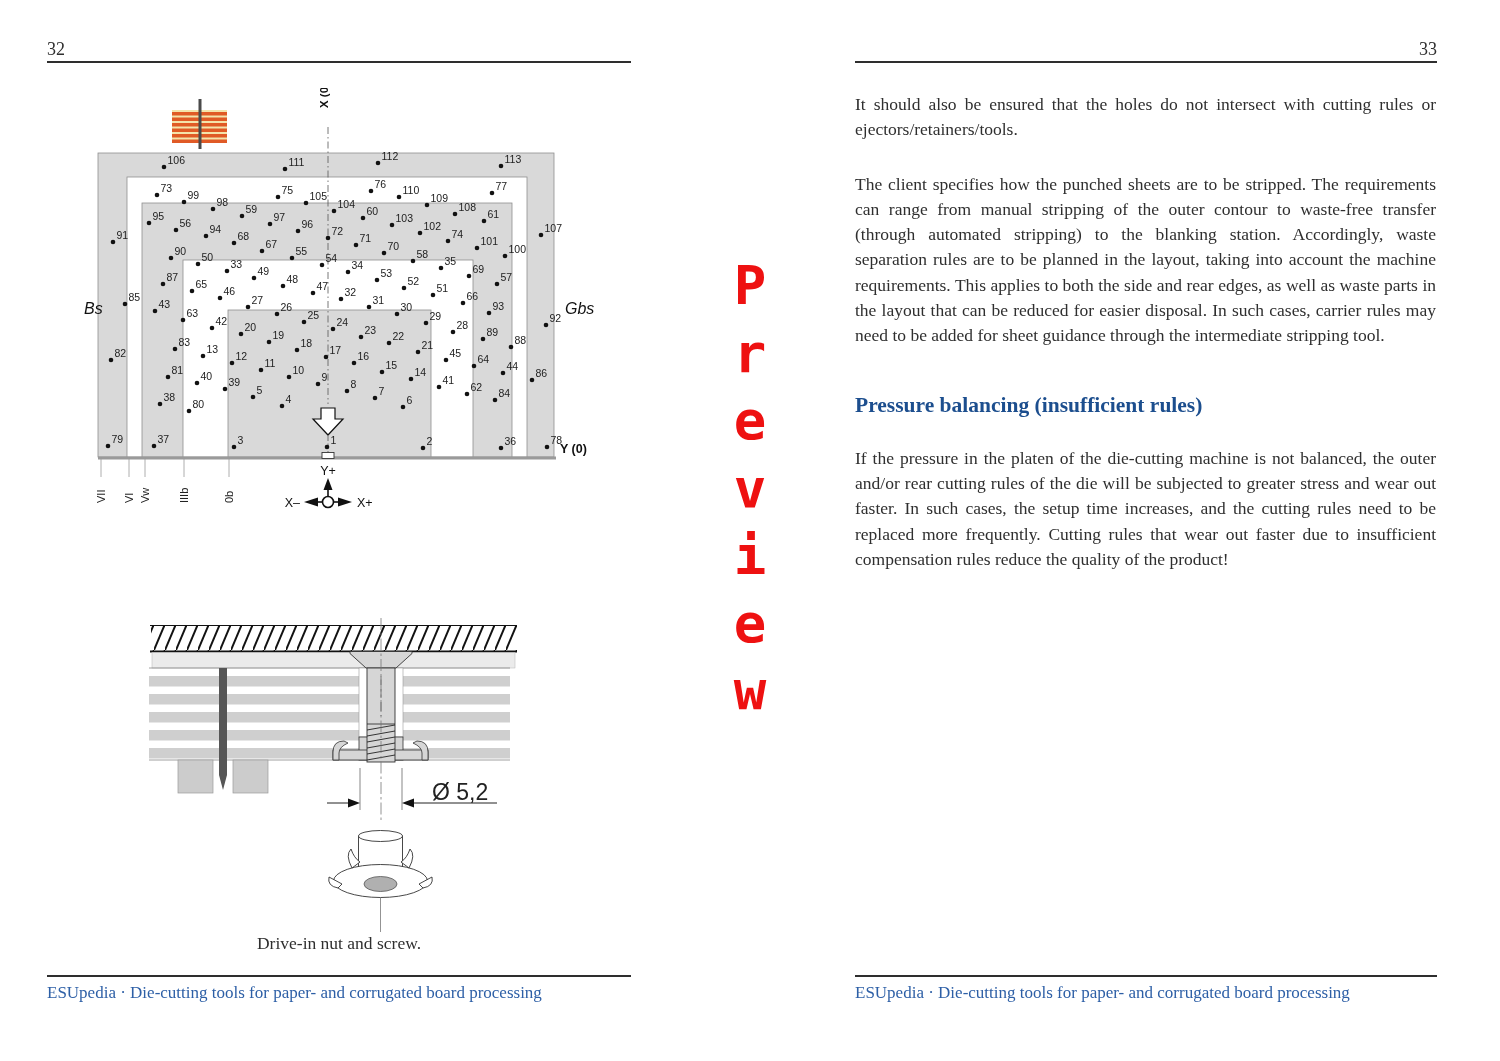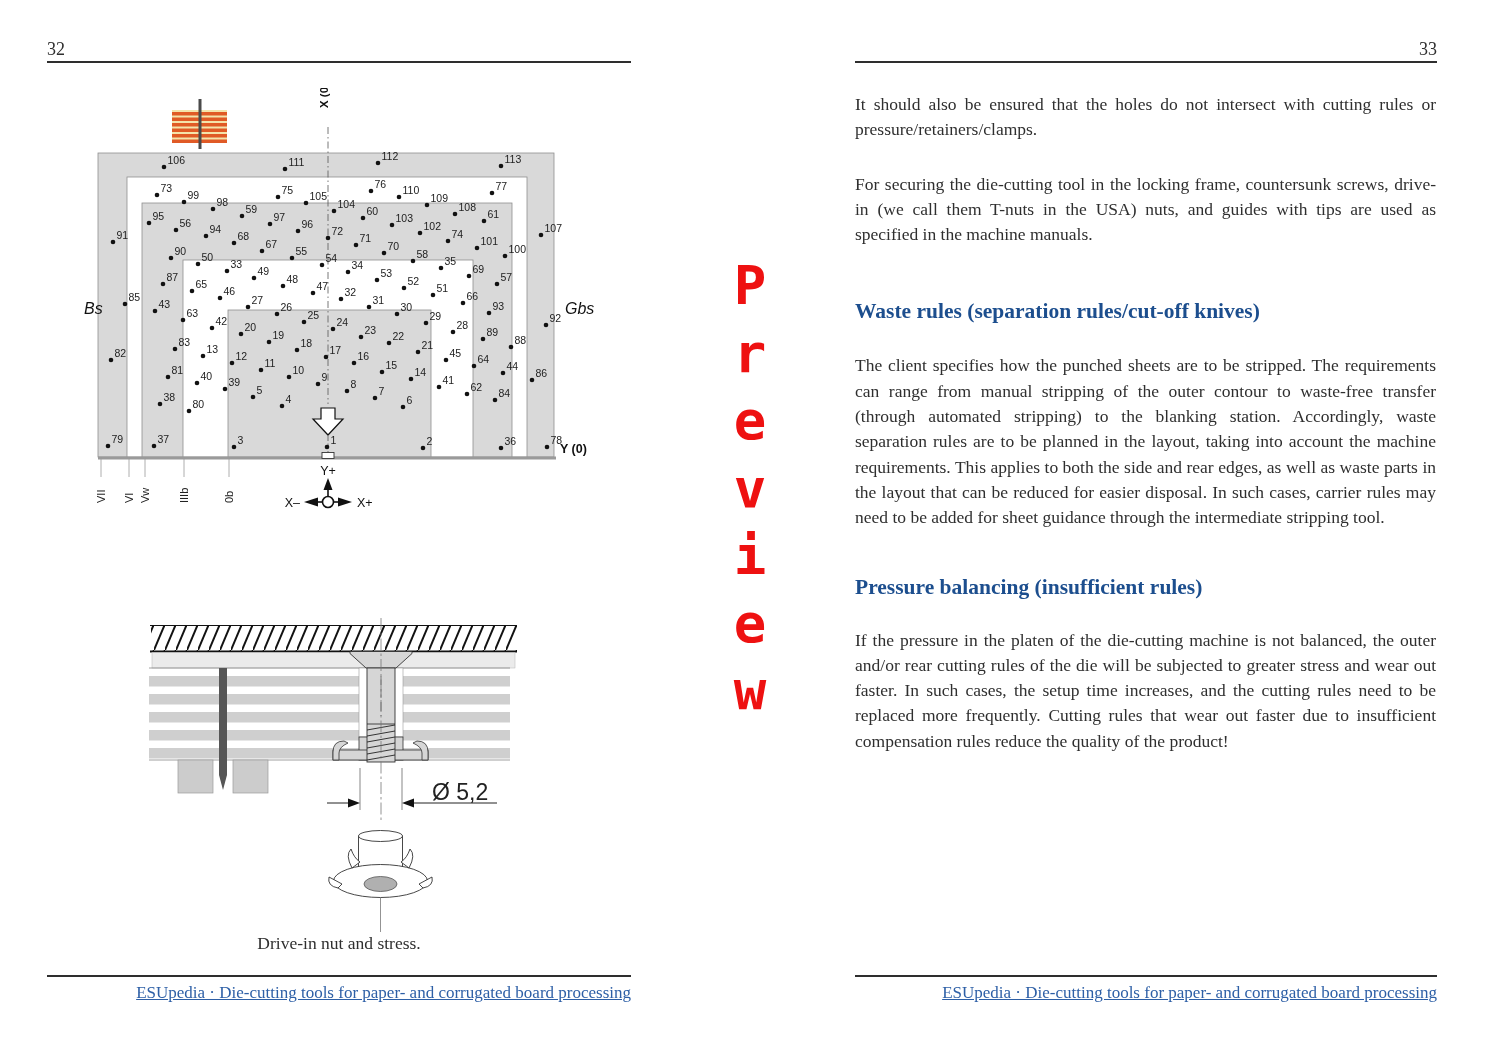--- a/index.html
+++ b/index.html
@@ -2,21 +2,21 @@
 <html><head>
 <meta charset="utf-8">
 <style>
   html,body{margin:0;padding:0;background:#ffffff;}
   body{width:1500px;height:1061px;position:relative;font-family:"Liberation Serif",serif;color:#2f2f2f;overflow:hidden;}
   .abs{position:absolute;}
   .rule{position:absolute;background:#2e2e2e;height:2px;}
   .pagenum{font-size:18px;color:#2f2f2f;}
   .bodytext{font-size:17.5px;line-height:25.3px;text-align:justify;color:#2f2f2f;margin:0;}
   .heading{font-size:21.5px;font-weight:bold;color:#1c4e8e;margin:0;}
-  .footer-text{font-size:17px;color:#2d5fa6;text-align:right;text-decoration:underline;}
+  .footer-text{font-size:17px;color:#2d5fa6;text-align:left;}
   .caption-center{text-align:center;}
   #watermark{position:absolute;left:724px;top:252px;width:52px;z-index:50;pointer-events:none;
              font-family:"DejaVu Sans Mono",monospace;font-weight:bold;font-size:54px;line-height:67.5px;text-align:center;}
   svg text{font-family:"Liberation Sans",sans-serif;}
 </style>
 </head>
 <body>
 
 <div class="abs" style="left:0;top:0;width:660px;height:1061px;">
   <div class="abs pagenum" style="left:47px;top:39px;">32</div>
@@ -387,34 +387,32 @@
       <ellipse cx="380.5" cy="881" rx="47" ry="16.5" fill="#ffffff" stroke="#333" stroke-width="0.9"></ellipse>
       <path d="M352,868 Q345,855 351,849 Q354,858 360,862 Z" fill="#ffffff" stroke="#333" stroke-width="0.9"></path>
       <path d="M409,868 Q416,855 410,849 Q407,858 401,862 Z" fill="#ffffff" stroke="#333" stroke-width="0.9"></path>
       <path d="M338,888 Q327,886 329,877 L342,884 Z" fill="#ffffff" stroke="#333" stroke-width="0.9"></path>
       <path d="M423,888 Q434,886 432,877 L419,884 Z" fill="#ffffff" stroke="#333" stroke-width="0.9"></path>
       <ellipse cx="380.5" cy="884" rx="16.5" ry="7.5" fill="#b0b0b0" stroke="#555" stroke-width="0.8"></ellipse>
       <line x1="380.5" y1="898" x2="380.5" y2="932" stroke="#777" stroke-width="0.8"></line>
     </g>
   </svg>
 
-  <p class="abs bodytext caption-center" style="left:47px;top:931px;width:584px;">Drive-in nut and stress.</p>
+  <p class="abs bodytext caption-center" style="left:47px;top:931px;width:584px;">Drive-in nut and screw.</p>
 
   <div class="rule" style="left:47px;top:975px;width:584px;"></div>
   <div class="abs footer-text" style="left:47px;top:983px;width:584px;">ESUpedia · Die-cutting tools for paper- and corrugated board processing</div>
 </div>
 
 <div class="abs" style="left:840px;top:0;width:660px;height:1061px;">
   <div class="abs pagenum" style="left:15px;top:39px;width:582px;text-align:right;">33</div>
   <div class="rule" style="left:15px;top:61px;width:582px;"></div>
 
   <div class="abs" style="left:15px;top:0;width:581px;">
-    <p class="bodytext" style="margin-top:92px;">It should also be ensured that the holes do not intersect with cutting rules or pressure/retainers/clamps.</p>
-    <p class="bodytext" style="margin-top:29px;">For securing the die-cutting tool in the locking frame, countersunk screws, drive-in (we call them T-nuts in the USA) nuts, and guides with tips are used as specified in the machine manuals.</p>
-    <h2 class="heading" style="margin-top:52px;">Waste rules (separation rules/cut-off knives)</h2>
+    <p class="bodytext" style="margin-top:92px;">It should also be ensured that the holes do not intersect with cutting rules or ejectors/retainers/tools.</p>
     <p class="bodytext" style="margin-top:29px;">The client specifies how the punched sheets are to be stripped. The requirements can range from manual stripping of the outer contour to waste-free transfer (through automated stripping) to the blanking station. Accordingly, waste separation rules are to be planned in the layout, taking into account the machine requirements. This applies to both the side and rear edges, as well as waste parts in the layout that can be reduced for easier disposal. In such cases, carrier rules may need to be added for sheet guidance through the intermediate stripping tool.</p>
     <h2 class="heading" style="margin-top:44px;">Pressure balancing (insufficient rules)</h2>
     <p class="bodytext" style="margin-top:28px;">If the pressure in the platen of the die-cutting machine is not balanced, the outer and/or rear cutting rules of the die will be subjected to greater stress and wear out faster. In such cases, the setup time increases, and the cutting rules need to be replaced more frequently. Cutting rules that wear out faster due to insufficient compensation rules reduce the quality of the product!</p>
   </div>
 
   <div class="rule" style="left:15px;top:975px;width:582px;"></div>
   <div class="abs footer-text" style="left:15px;top:983px;width:582px;">ESUpedia · Die-cutting tools for paper- and corrugated board processing</div>
 </div>
 
 <div id="watermark" style="color: rgb(238, 17, 17);">

